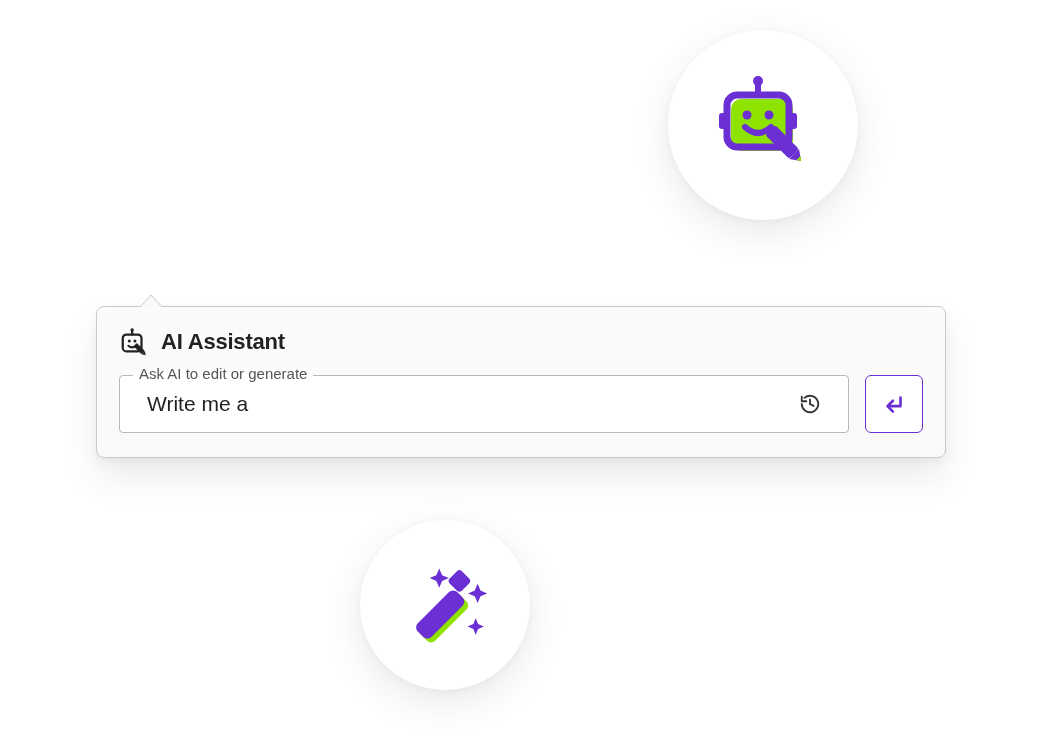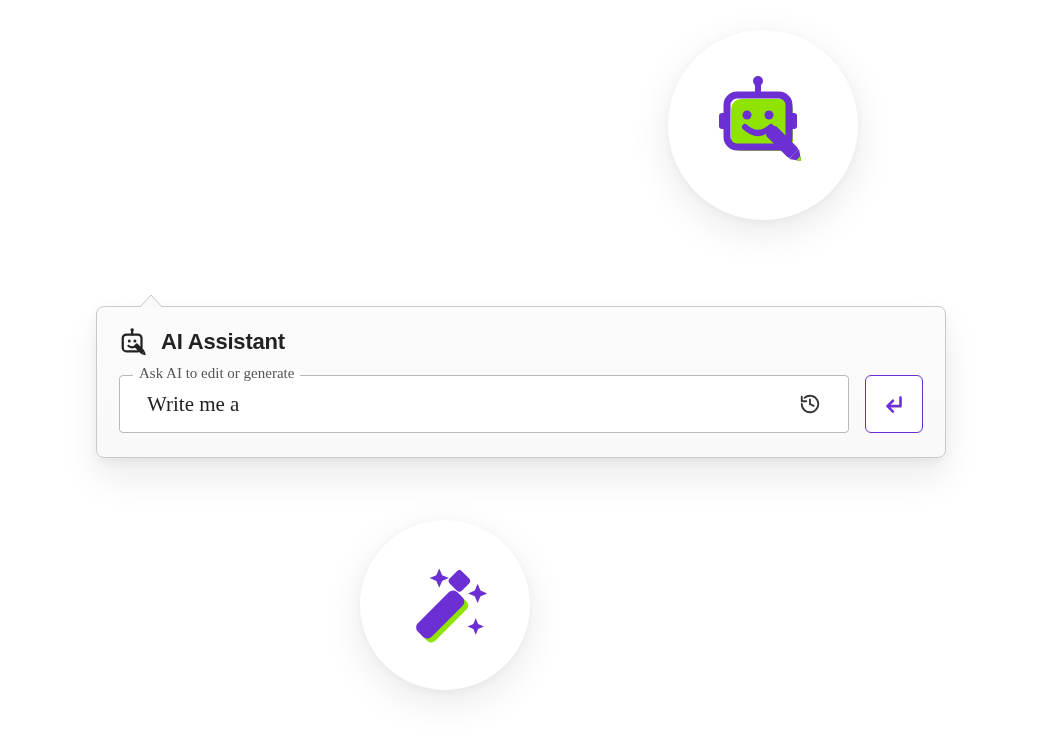--- a/index.html
+++ b/index.html
@@ -74,21 +74,20 @@
     color: #222;
     letter-spacing: -0.2px;
   }
   .header-icon { width:30px; height:30px; flex:0 0 auto; }
   .header-icon svg { width:30px; height:30px; display:block; }
 
   .input-row {
     display: flex;
     align-items: stretch;
     gap: 16px;
-    font-family: Liberation Serif, serif;
   }
 
   .field {
     position: relative;
     flex: 1 1 auto;
   }
   .field-box {
     border: 1px solid #b9b9b9;
     border-radius: 4px;
     background: #ffffff;

